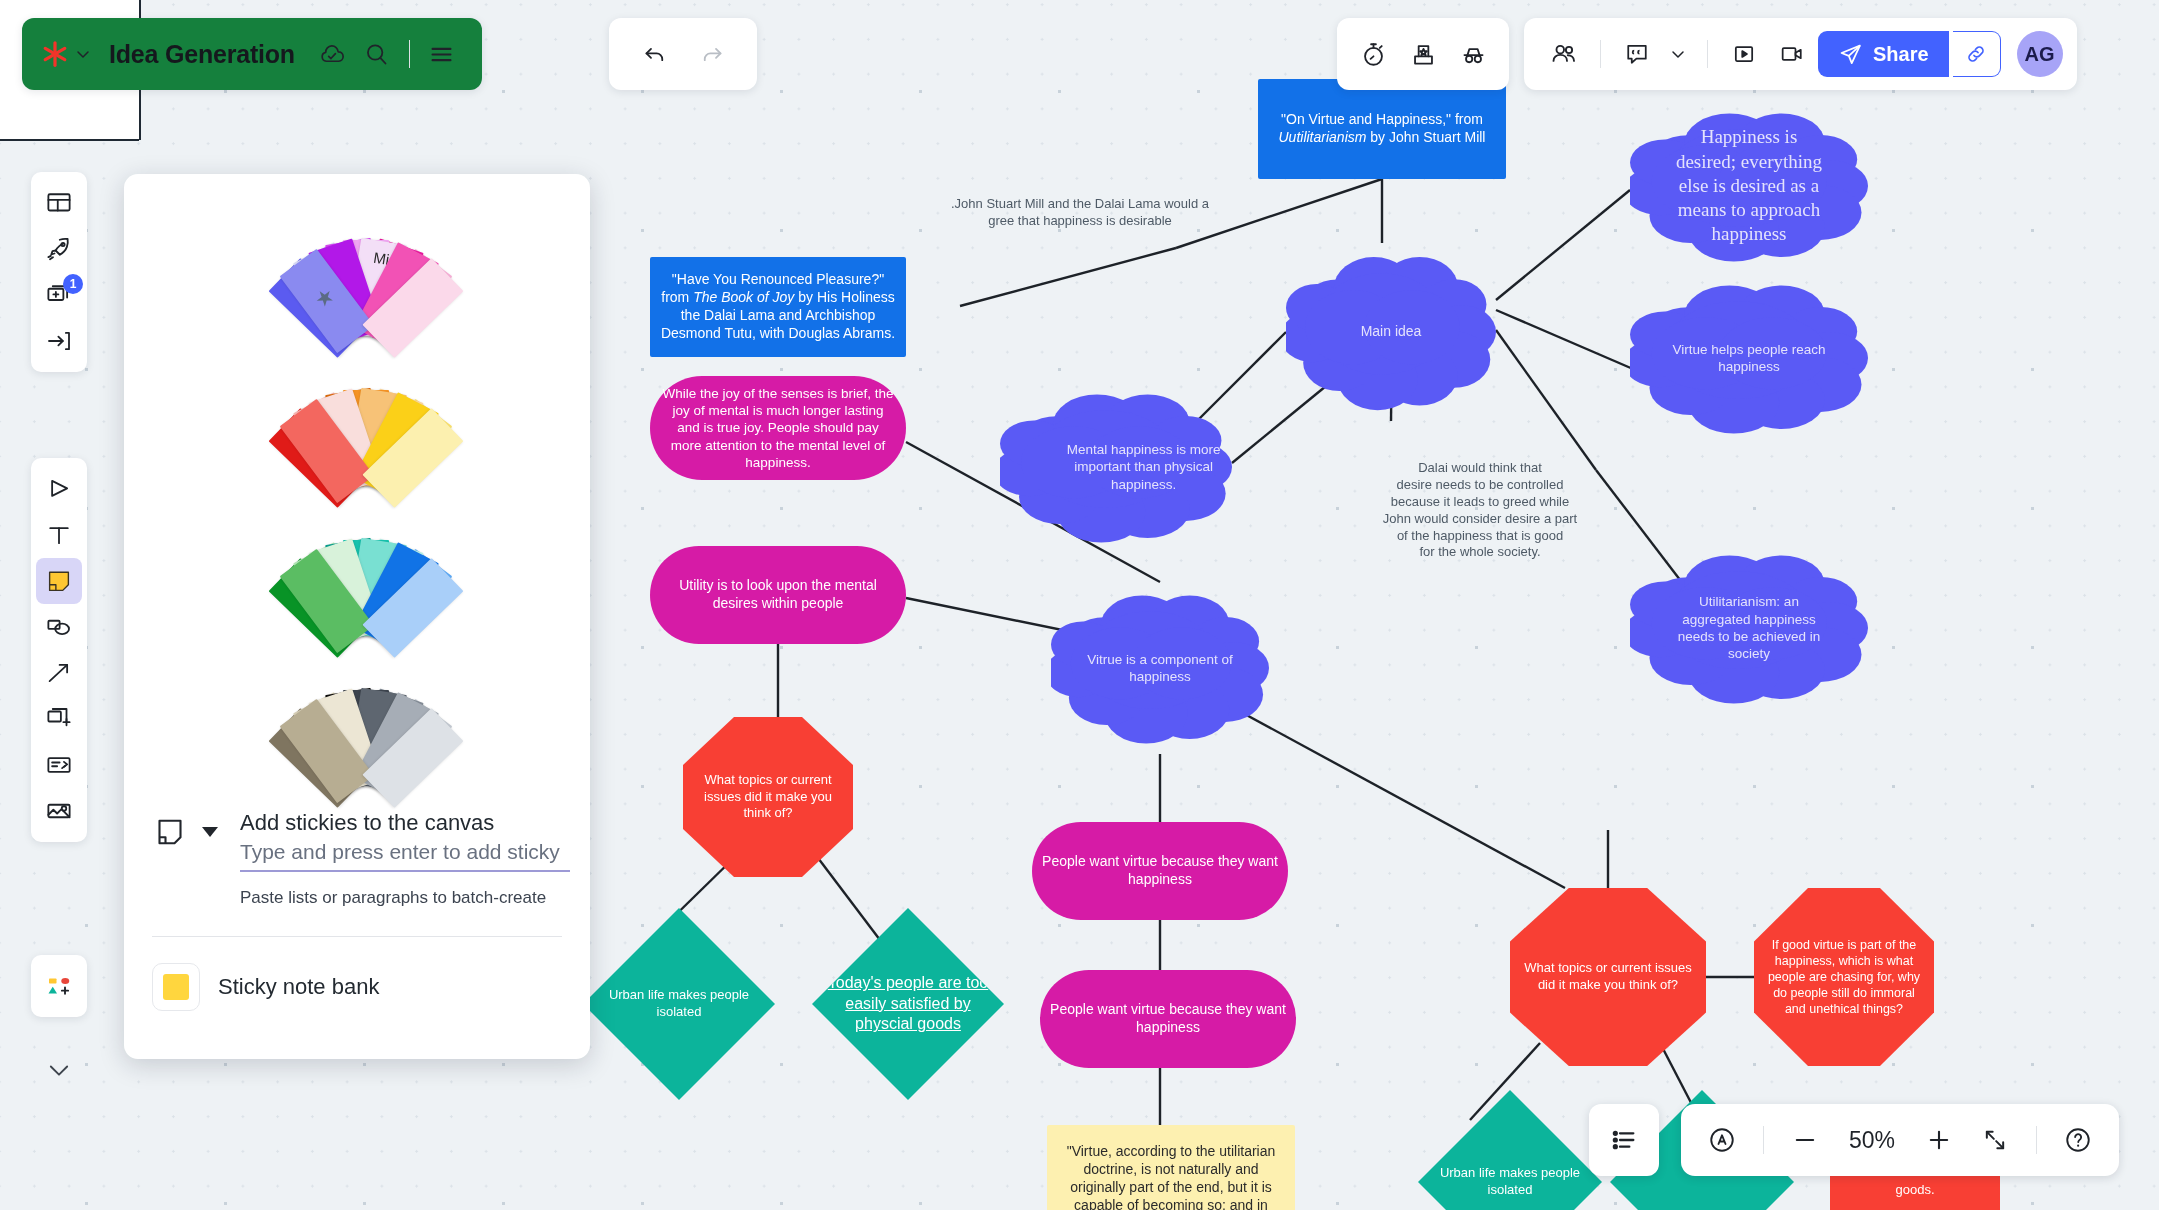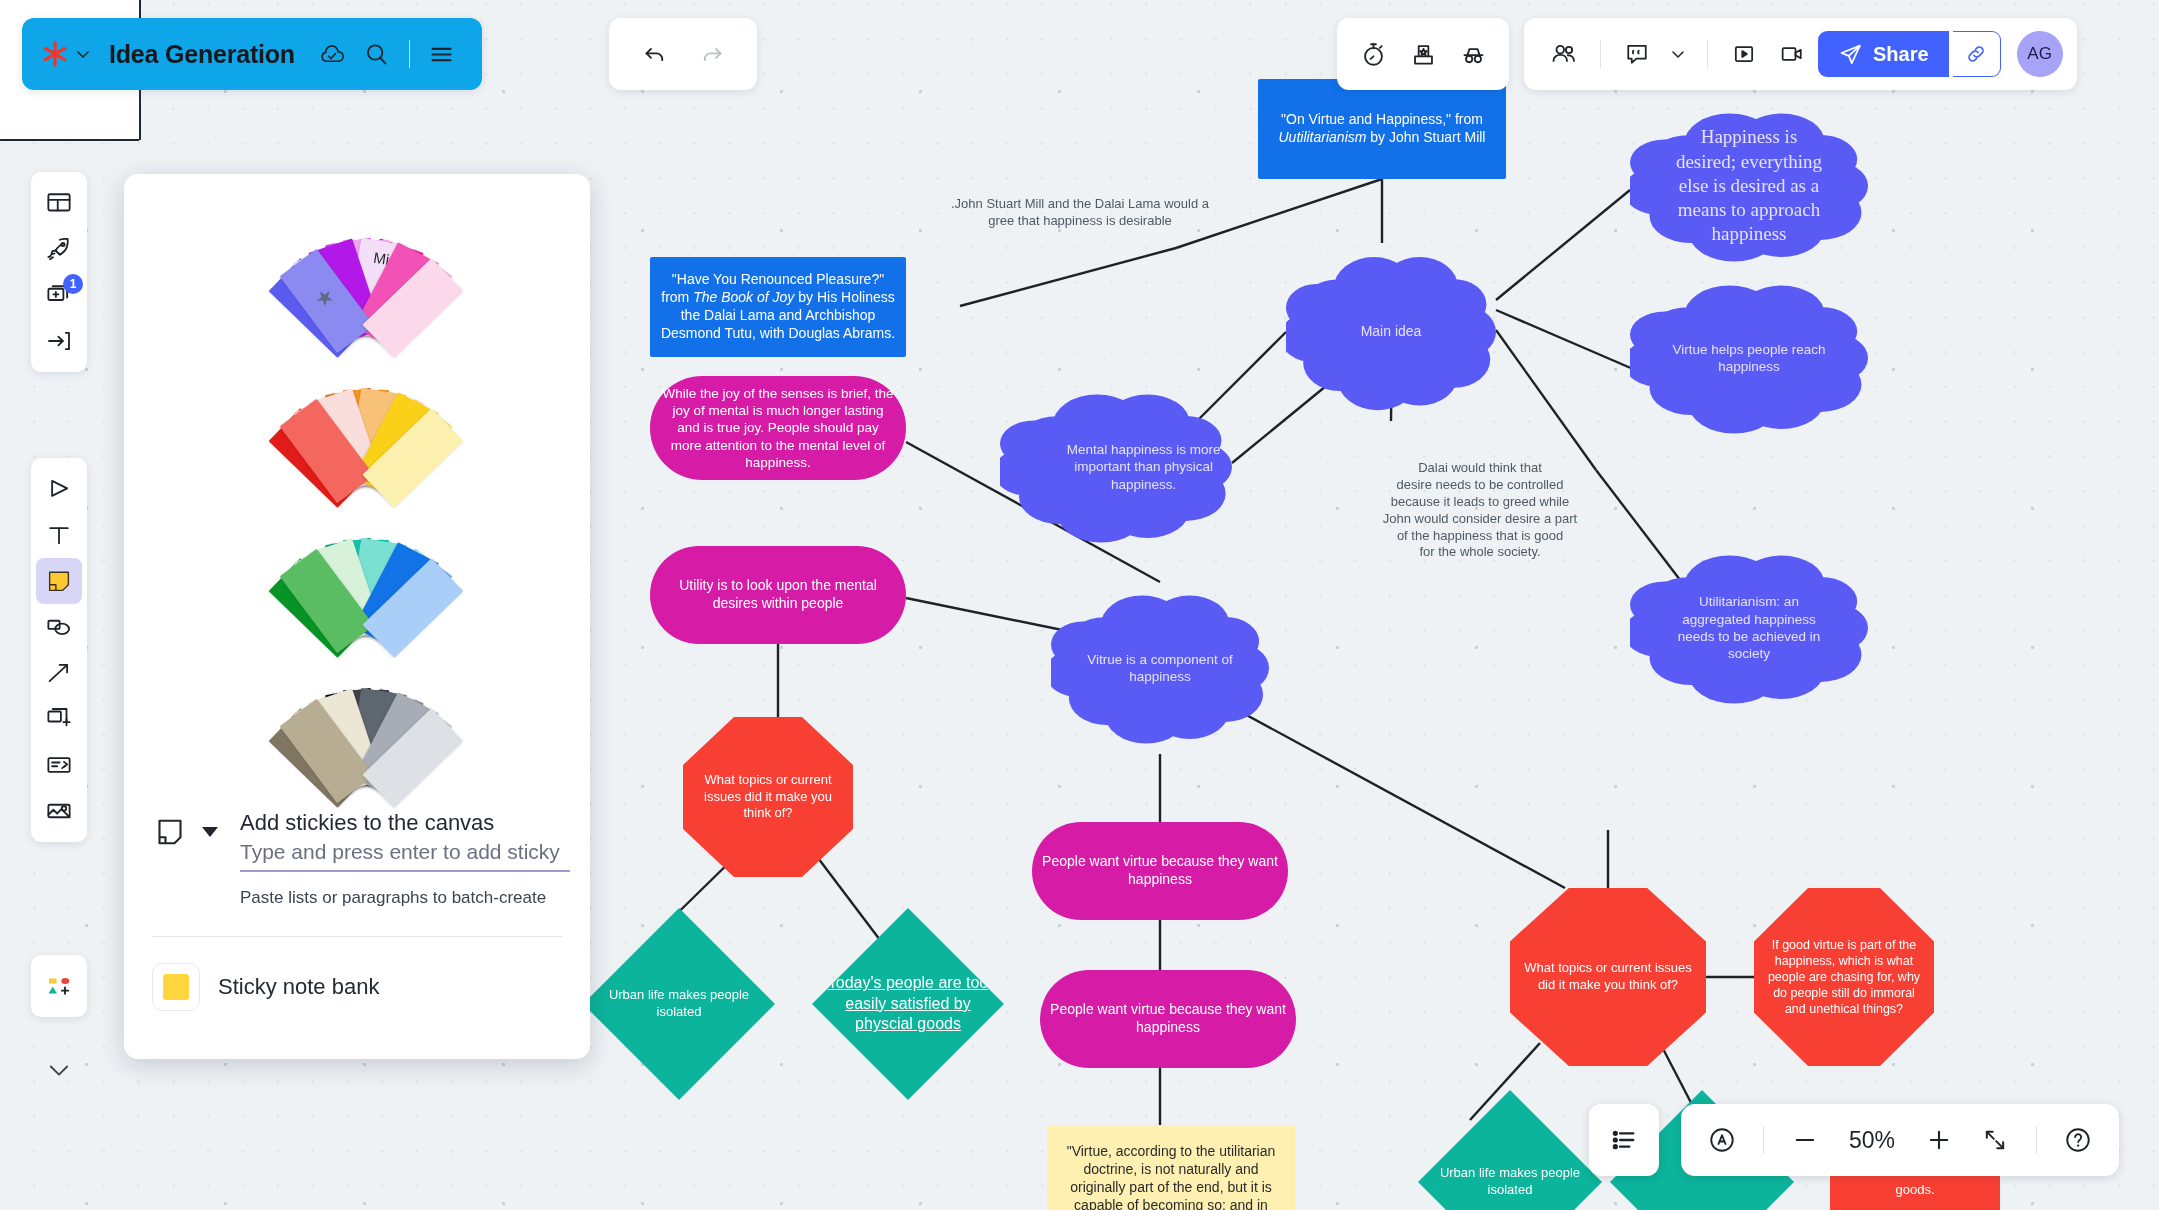--- a/index.html
+++ b/index.html
@@ -50,21 +50,21 @@
   .yellownote { background:#fdf0b0; color:#2b2b2b; border-radius:2px; }
 
   .edgelabel {
     position:absolute; color:#4e5a66; text-align:center;
     line-height:1.3; white-space:pre-line; font-size:13px;
   }
 
   
   .topbar-left {
     position:absolute; left:22px; top:18px; height:72px;
-    background:#0ea5e9; border-radius:12px;
+    background:#15803d; border-radius:12px;
     display:flex; align-items:center; gap:0;
     padding:0 18px; box-shadow:0 2px 8px rgba(20,30,50,.10);
   }
   .logo-star { width:30px; height:30px; position:relative; }
   .logo-star svg { width:30px; height:30px; display:block; }
   .chev { width:16px; height:16px; margin-left:5px; color:#20232a; }
   .board-title { font-size:25px; font-weight:700; color:#15181d; margin:0 16px 0 18px; letter-spacing:-.2px; }
   .icobtn { width:44px; height:44px; display:flex; align-items:center; justify-content:center; border-radius:8px; color:#20232a; cursor:pointer; }
   .vdiv { width:1px; height:28px; background:#dfe2e6; margin:0 10px; }
 
@@ -88,21 +88,21 @@
     display:flex; align-items:center; gap:10px;
     background:#4262ff; color:#fff; font-size:20px; font-weight:700;
     height:46px; padding:0 20px; border-radius:9px 0 0 9px; cursor:pointer;
   }
   .share-link {
     width:48px; height:46px; display:flex; align-items:center; justify-content:center;
     border:1.5px solid #4262ff; border-left:none; border-radius:0 9px 9px 0; color:#4262ff; cursor:pointer;
   }
   .avatar {
     width:46px; height:46px; border-radius:50%; background:#a7a4f7; color:#1b1b4b;
-    display:flex; align-items:center; justify-content:center; font-size:17px; font-weight:400; margin-left:12px; cursor:pointer;
+    display:flex; align-items:center; justify-content:center; font-size:20px; font-weight:700; margin-left:12px; cursor:pointer;
   }
 
   
   .sidebar-group {
     position:absolute; left:31px; width:56px; background:#fff; border-radius:10px;
     box-shadow:0 2px 8px rgba(20,30,50,.10);
     display:flex; flex-direction:column; align-items:center; padding:8px 0;
   }
   .sb-item { width:46px; height:46px; display:flex; align-items:center; justify-content:center; border-radius:8px; position:relative; color:#1f2329; cursor:pointer; }
   .sb-item.active { background:#d8d6f7; }

